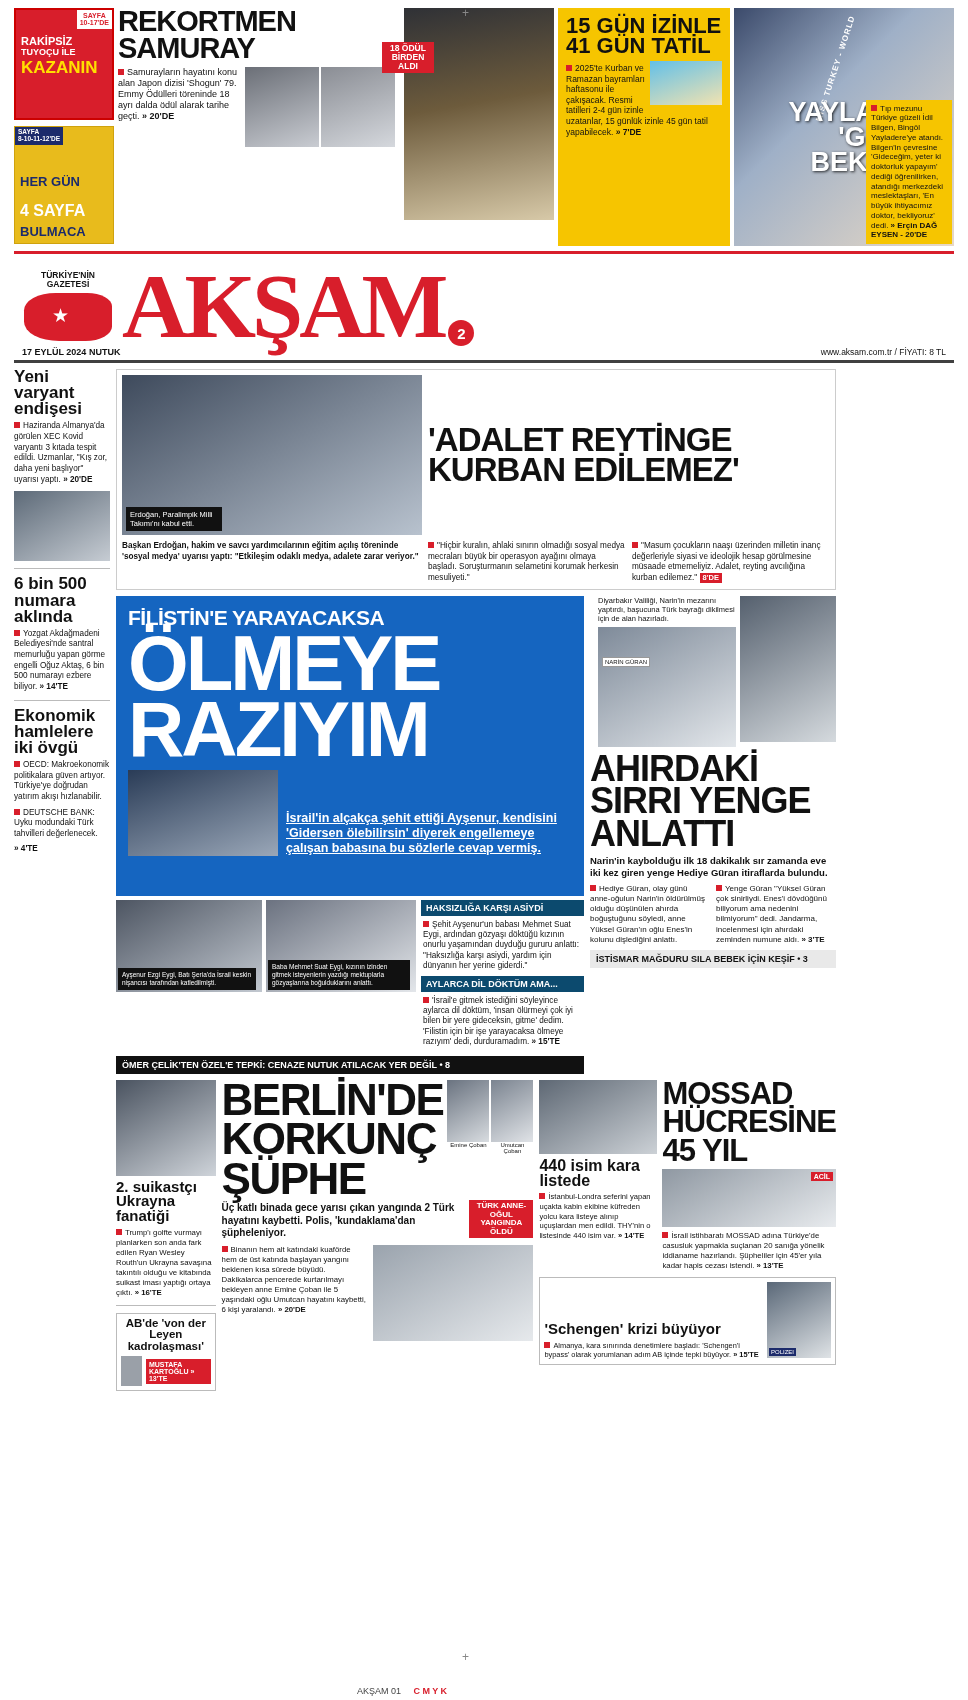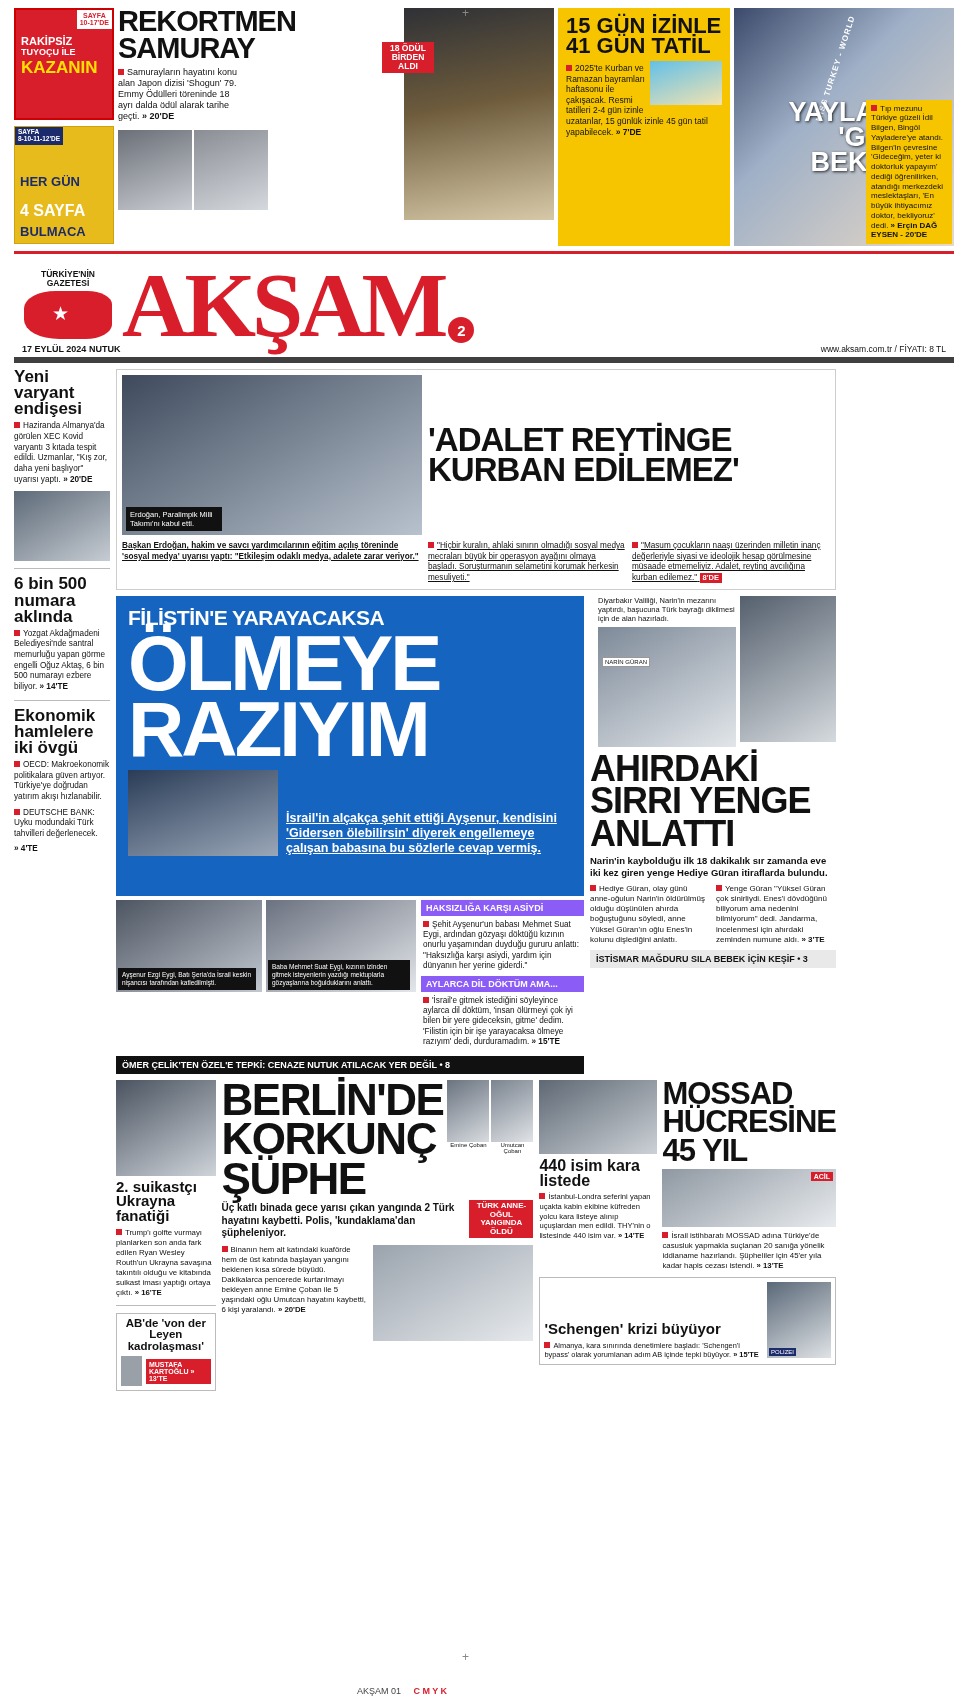--- a/index.html
+++ b/index.html
@@ -34,21 +34,21 @@
     font-size: 6.5px; font-weight: bold; padding: 2px 3px; line-height: 1.05;
   }
   .bul-her { position: absolute; top: 48px; left: 5px; font-size: 13px; font-weight: bold; line-height: 1; color:#1c2b6b;}
   .bul-4 { position: absolute; top: 76px; left: 5px; font-size: 16px; font-weight: bold; line-height: 1; color:#fff; }
 
   .ts-mid { width: 282px; }
   .rekortmen {
     font-size: 29px; font-weight: bold; line-height: 0.92; letter-spacing: -1px;
     color: #111; text-transform: uppercase;
   }
-  .ts-mid-body { display: flex; gap: 5px; margin-top: 6px; flex-direction: column; }
+  .ts-mid-body { display: flex; gap: 5px; margin-top: 6px; }
   .ts-mid-txt { font-size: 9px; line-height: 1.22; width: 122px; }
   .ts-mid-photos { width: 150px; height: 80px; display: flex; gap: 2px; }
   .ph { background: #b9bcc3; position: relative; overflow: hidden; }
   .badge-red {
     background: #d81e2b; color: #fff; font-size: 8.5px; font-weight: bold;
     padding: 2px 5px; line-height: 1.05; display: inline-block; text-align: center;
   }
 
   .ts-samurai { width: 150px; position: relative; }
   .ts-yellow { width: 172px; background: #f6c500; position: relative; padding: 8px 8px 6px 8px; }
@@ -60,21 +60,21 @@
     font-size: 27px; font-weight: bold; line-height: 0.92; color: #fff;
     text-shadow: 1px 1px 3px rgba(0,0,0,.8);
   }
   .yay-box {
     position: absolute; left: 132px; right: 2px; bottom: 2px; background: #f6c500;
     font-size: 8px; line-height: 1.22; padding: 4px 5px;
   }
 
   
   .masthead {
-    margin-top: 5px; border-top: 3px solid #d81e2b; border-bottom: 6px solid #404040;
+    margin-top: 5px; border-top: 3px solid #d81e2b; border-bottom: 3px solid #404040;
     height: 112px; position: relative; display: flex; align-items: center;
   }
   .mh-flag { width: 96px; height: 72px; margin-left: 6px; position: relative; }
   .mh-tr { font-size: 8.5px; font-weight: bold; text-align: center; line-height: 1.1; color: #111; }
   .mh-map { width: 88px; height: 48px; background: #d81e2b; border-radius: 36% 28% 30% 40%; position: relative; margin: 3px auto 0; }
   .mh-star { position: absolute; left: 28px; top: 13px; color: #fff; font-size: 19px; line-height: 1; }
   .aksam {
     font-size: 92px; font-weight: bold; color: #d81e2b; letter-spacing: -4px;
     line-height: 0.8; margin-left: 6px; font-family: "Liberation Serif", serif;
   }
@@ -96,29 +96,29 @@
   .lcol-txt { font-size: 8.2px; line-height: 1.3; }
   .lcol-photo { width: 96px; height: 70px; background: #b3b7bd; margin: 6px 0; }
   .hr { border-top: 1px solid #bbb; margin: 7px 0; }
 
   
   .mainrow1 { display: flex; gap: 6px; }
   .m1-photo { width: 300px; height: 160px; background: #9aa0a8; position: relative; }
   .cap-black { position:absolute; left:4px; bottom:4px; background:#111; color:#fff; font-size:7.5px; padding:3px 4px; line-height:1.2; width: 96px;}
   .adalet { font-size: 33px; font-weight: bold; line-height: 0.92; letter-spacing: -1px; }
   .m1-cols { display: flex; gap: 6px; margin-top: 6px; font-size: 8.2px; line-height: 1.3; }
-  .m1-cols > div { flex: 1; text-decoration: underline; }
+  .m1-cols > div { flex: 1; }
 
   
   .blueblock { background: #1565c0; color: #fff; position: relative; padding: 10px 12px; }
   .bb-kicker { font-size: 21px; font-weight: bold; letter-spacing: -0.5px; }
   .bb-huge { font-size: 78px; font-weight: bold; line-height: 0.82; letter-spacing: -3px; margin-top: 2px; }
   .bb-sub { font-size: 12.5px; font-weight: bold; line-height: 1.2; margin-top: 6px; }
 
-  .rbox-red { background: #8b5cf6; color: #fff; font-size: 9px; font-weight: bold; padding: 3px 5px; }
+  .rbox-red { background: #0c4a6e; color: #fff; font-size: 9px; font-weight: bold; padding: 3px 5px; }
   .rbox-body { font-size: 8.2px; line-height: 1.27; padding: 4px 2px; }
 
   .ahirda { font-size: 36px; font-weight: bold; line-height: 0.9; color: #111; letter-spacing: -1px; }
   .berlinde { font-size: 44px; font-weight: bold; line-height: 0.9; letter-spacing: -1.5px; }
   .mossad { font-size: 31px; font-weight: bold; line-height: 0.92; letter-spacing: -1px; }
 
   .blackbar { background: #111; color: #fff; font-size: 9px; font-weight: bold; padding: 4px 6px; }
   .graybar { background: #e9e9e9; font-size: 9px; font-weight: bold; padding: 4px 6px; color: #111; }
 
   .footer { position: absolute; left: 0; bottom: 4px; width: 804px; text-align: center; font-size: 9px; color: #444; }

